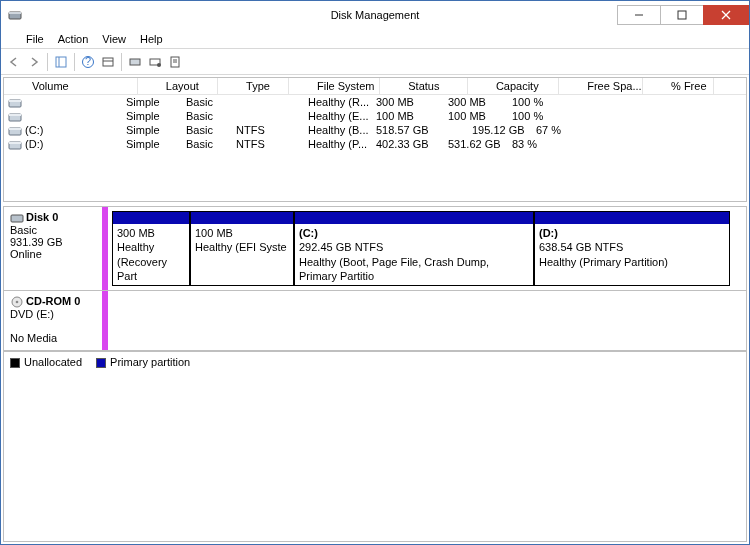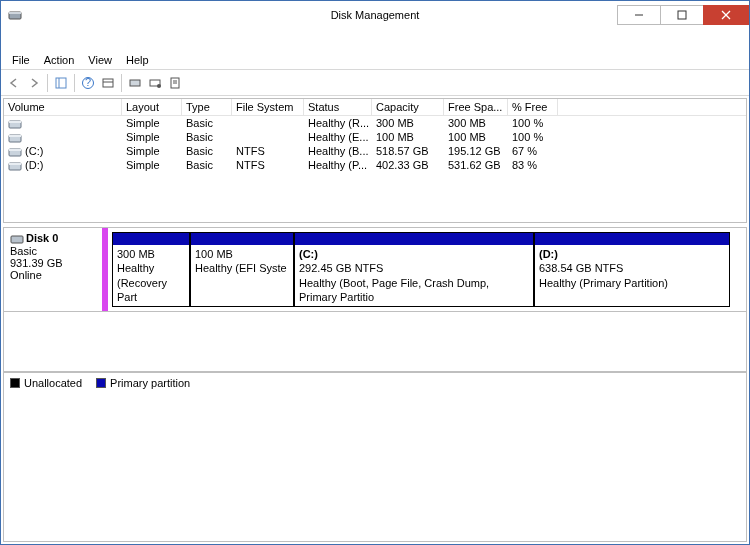--- a/index.html
+++ b/index.html
@@ -3,49 +3,49 @@
 <meta charset="utf-8">
 <style>
 * { box-sizing: border-box; margin: 0; padding: 0; font-family: "Segoe UI", Tahoma, sans-serif; font-size: 11px; }
 body { background: #fff; width: 750px; height: 545px; overflow: hidden; border: 1px solid #3f6fb0; display: flex; flex-direction: column; }
 .titlebar { height: 28px; background: #fff; display: flex; align-items: center; position: relative; }
 .titlebar .icon { margin-left: 6px; width: 16px; height: 16px; }
 .titlebar .title { position: absolute; left: 50%; transform: translateX(-50%); color: #000; }
 .win-controls { margin-left: auto; display: flex; }
 .win-btn { width: 44px; height: 20px; display: flex; align-items: center; justify-content: center; border: 1px solid #bbb; background: #fff; margin-left: -1px; }
 .win-btn.close { background: #c84031; border-color: #c84031; color: #fff; width: 46px; }
-.menubar { height: 20px; display: flex; align-items: center; padding: 0 4px; border-bottom: 1px solid #d8d8d8; margin-top: 21px; }
+.menubar { height: 20px; display: flex; align-items: center; padding: 0 18px; border-bottom: 1px solid #d8d8d8; }
 .menubar span { padding: 2px 7px; cursor: default; }
 .toolbar { height: 26px; display: flex; align-items: center; padding: 2px 4px; border-bottom: 1px solid #d8d8d8; gap: 2px; }
 .tool-btn { width: 18px; height: 18px; display: flex; align-items: center; justify-content: center; border: 1px solid transparent; }
 .tool-sep { width: 1px; height: 18px; background: #ccc; margin: 0 2px; }
 .content { flex: 1; padding: 2px; display: flex; flex-direction: column; }
 .panel { border: 1px solid #bfbfbf; background: #fff; }
 .top-panel { height: 125px; overflow: hidden; }
 .col-headers { display: flex; background: #fff; border-bottom: 1px solid #e4e4e4; }
-.col-header { border-right: 1px solid #e4e4e4; padding: 2px 4px; color: #000; white-space: nowrap; overflow: hidden; position: relative; }
+.col-header { border-right: 1px solid #e4e4e4; padding: 2px 4px; color: #000; white-space: nowrap; overflow: hidden; position: relative; margin-left: 24px; }
 .vol-rows { }
 .vol-row { display: flex; }
 .vol-cell { padding: 1px 4px; white-space: nowrap; overflow: hidden; }
 .vol-icon { width: 14px; height: 10px; display: inline-block; vertical-align: middle; }
 .mid-panel { flex: 1; margin-top: 4px; overflow: hidden; }
 .disk-row { display: flex; border-bottom: 1px solid #bfbfbf; min-height: 72px; }
 .disk-head { width: 104px; border-right: 6px solid #d946ef; padding: 4px 6px; }
 .disk-head .disk-icon { display: inline-block; vertical-align: middle; margin-right: 2px; }
 .disk-head .disk-name { font-weight: bold; }
 .disk-head .disk-name.err { color: #b00000; }
 .disk-body { flex: 1; display: flex; padding: 4px; gap: 0; }
 .partition { border: 1px solid #000; display: flex; flex-direction: column; overflow: hidden; }
 .part-bar { height: 12px; background: #0707b1; }
 .part-text { padding: 2px 4px; line-height: 1.3; }
 .part-text b { font-weight: bold; }
 .empty-body { flex: 1; }
 .blank { flex: 1; }
 .legend { border-top: 1px solid #bfbfbf; padding: 4px 6px; display: flex; align-items: center; gap: 14px; }
-.legend-item { display: flex; align-items: center; gap: 4px; }
+.legend-item { display: flex; align-items: flex-end; gap: 4px; }
 .swatch { width: 10px; height: 10px; border: 1px solid #555; }
 .swatch.black { background: #000; }
 .swatch.blue { background: #0707b1; }
 svg { display: block; }
 </style>
 </head>
 <body>
 
 <div class="titlebar">
   <span class="icon">
@@ -178,21 +178,21 @@
         <div class="vol-row">
           <div class="vol-cell" style="width: 118px;"><span class="vol-icon"><svg width="14" height="10">
                 <rect x="1" y="2" width="12" height="7" rx="1" fill="#c9d3dd" stroke="#6b7785"></rect>
                 <rect x="1" y="2" width="12" height="2" fill="#e8edf2"></rect>
               </svg></span> (C:)</div>
           <div class="vol-cell" style="width: 60px;">Simple</div>
           <div class="vol-cell" style="width: 50px;">Basic</div>
           <div class="vol-cell" style="width: 72px;">NTFS</div>
           <div class="vol-cell" style="width: 68px;">Healthy (B...</div>
           <div class="vol-cell" style="width: 72px;">518.57 GB</div>
-          <div class="vol-cell" style="width: 64px;">195.12 GB</div>
+          <div class="vol-cell" style="width: 64px; margin-left: 24px;">195.12 GB</div>
           <div class="vol-cell" style="width: 50px;">67 %</div>
         </div>
         <div class="vol-row">
           <div class="vol-cell" style="width: 118px;"><span class="vol-icon"><svg width="14" height="10">
                 <rect x="1" y="2" width="12" height="7" rx="1" fill="#c9d3dd" stroke="#6b7785"></rect>
                 <rect x="1" y="2" width="12" height="2" fill="#e8edf2"></rect>
               </svg></span> (D:)</div>
           <div class="vol-cell" style="width: 60px;">Simple</div>
           <div class="vol-cell" style="width: 50px;">Basic</div>
           <div class="vol-cell" style="width: 72px;">NTFS</div>
@@ -234,20 +234,28 @@
           <div class="partition" style="width: 196px;">
             <div class="part-bar"></div>
   <div class="part-text">
     <b>(D:)</b><br>638.54 GB NTFS<br>Healthy (Primary Partition)</div>
           </div>
         </div>
     </div>
 
 
     <div class="disk-row" style="min-height:60px">
+      <div class="disk-head">
+        <span class="disk-icon"><svg width="14" height="12">
+              <circle cx="7" cy="6" r="5" fill="#e8e8e8" stroke="#888"></circle>
+              <circle cx="7" cy="6" r="1.3" fill="#888"></circle>
+            </svg></span><span class="disk-name">CD-ROM 0</span><br>
+        <span>DVD (E:)</span><br><br>
+        <span>No Media</span>
+      </div>
       <div class="disk-body empty-body"></div>
     </div>
 
     <div class="blank"></div>
 
     <div class="legend">
       <div class="legend-item">
         <span class="swatch black"></span>
         <span>Unallocated</span>
       </div>

